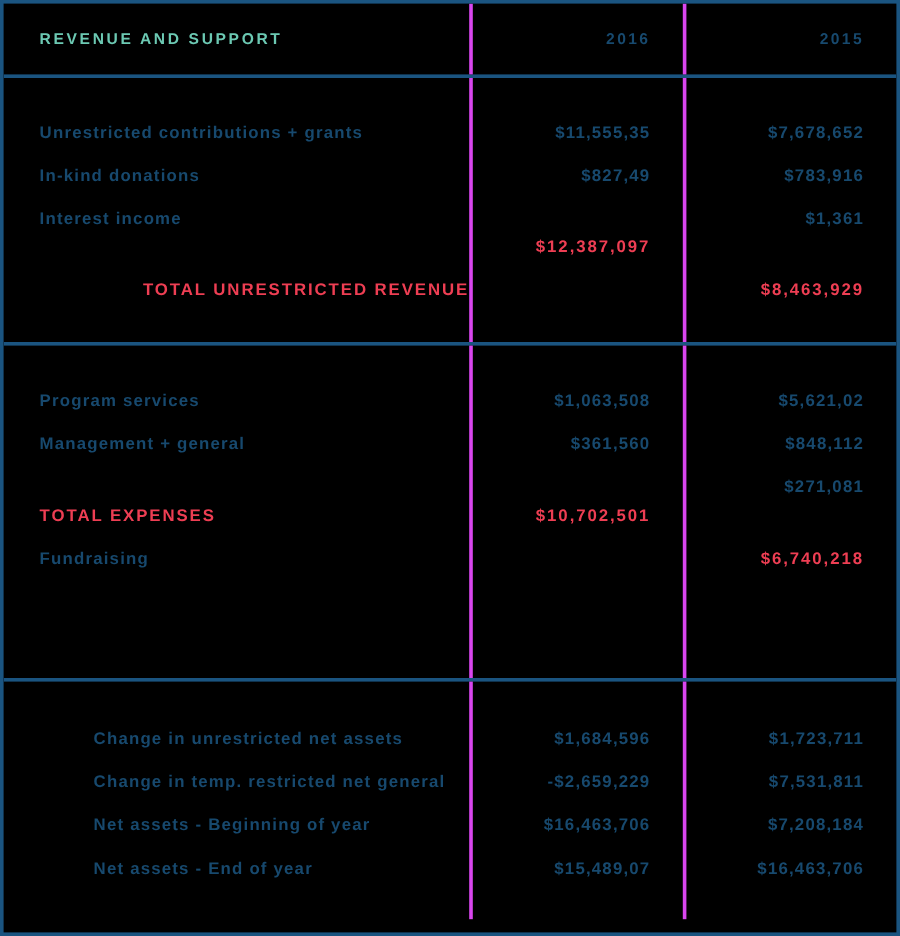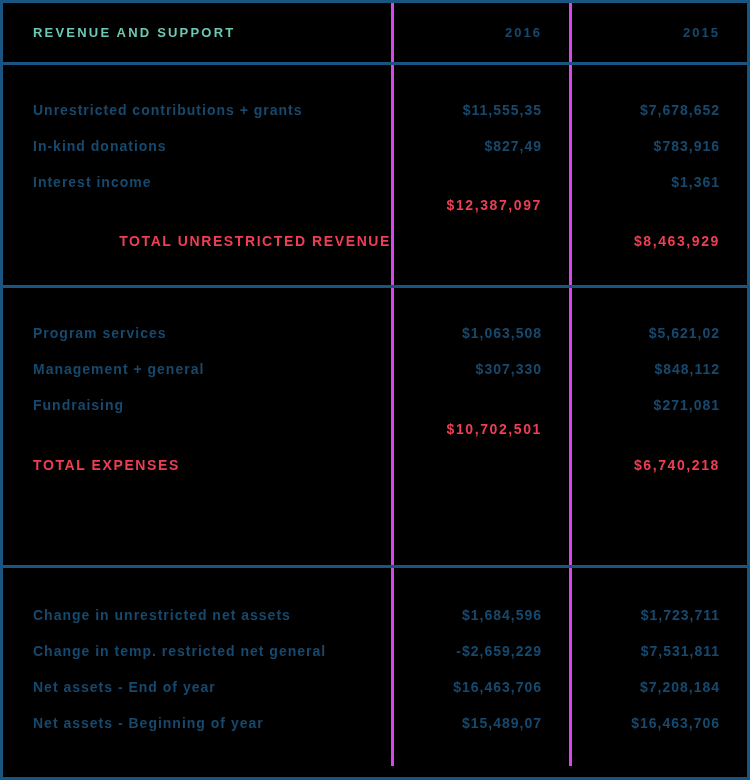--- a/index.html
+++ b/index.html
@@ -42,21 +42,21 @@
     font-size: 13px;
     letter-spacing: 2px;
   }
 
   
   .rows-revenue  { height: 223px; }
   .rows-expenses { height: 280px; }
   .rows-net     { height: 198px; border-bottom: none; }
 
   .rows-revenue .col, .rows-expenses .col { padding-top: 27px; }
-  .rows-net .col { padding-top: 29px; }
+  .rows-net .col { padding-top: 29px; padding-left: 45px; }
 
   .cell {
     height: 36px;
     line-height: 36px;
     font-size: 14px;
     letter-spacing: 1px;
     white-space: nowrap;
     color: #17496e;
   }
   .c1 .cell { padding-left: 30px; }
@@ -104,42 +104,42 @@
       <div class="cell">$1,361</div>
       <div class="cell total">$8,463,929</div>
     </div>
   </div>
 
 
   <div class="section rows-expenses">
     <div class="col c1">
       <div class="cell">Program services</div>
       <div class="cell">Management + general</div>
+      <div class="cell total">TOTAL EXPENSES</div>
       <div class="cell">Fundraising</div>
-      <div class="cell total">TOTAL EXPENSES</div>
     </div>
     <div class="col c2">
       <div class="cell">$1,063,508</div>
-      <div class="cell">$307,330</div>
+      <div class="cell">$361,560</div>
       <div class="cell total">$10,702,501</div>
     </div>
     <div class="col c3">
       <div class="cell">$5,621,02</div>
       <div class="cell">$848,112</div>
       <div class="cell">$271,081</div>
       <div class="cell total">$6,740,218</div>
     </div>
   </div>
 
   <div class="section rows-net">
     <div class="col c1">
       <div class="cell">Change in unrestricted net assets</div>
       <div class="cell">Change in temp. restricted net general</div>
+      <div class="cell">Net assets - Beginning of year</div>
       <div class="cell">Net assets - End of year</div>
-      <div class="cell">Net assets - Beginning of year</div>
     </div>
     <div class="col c2">
       <div class="cell">$1,684,596</div>
       <div class="cell">-$2,659,229</div>
       <div class="cell">$16,463,706</div>
       <div class="cell">$15,489,07</div>
     </div>
     <div class="col c3">
       <div class="cell">$1,723,711</div>
       <div class="cell">$7,531,811</div>

